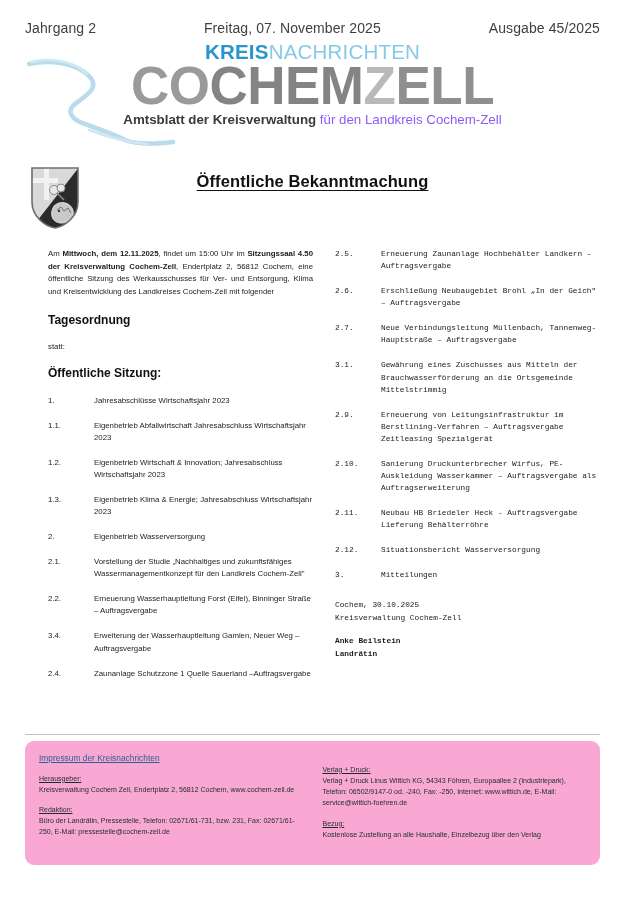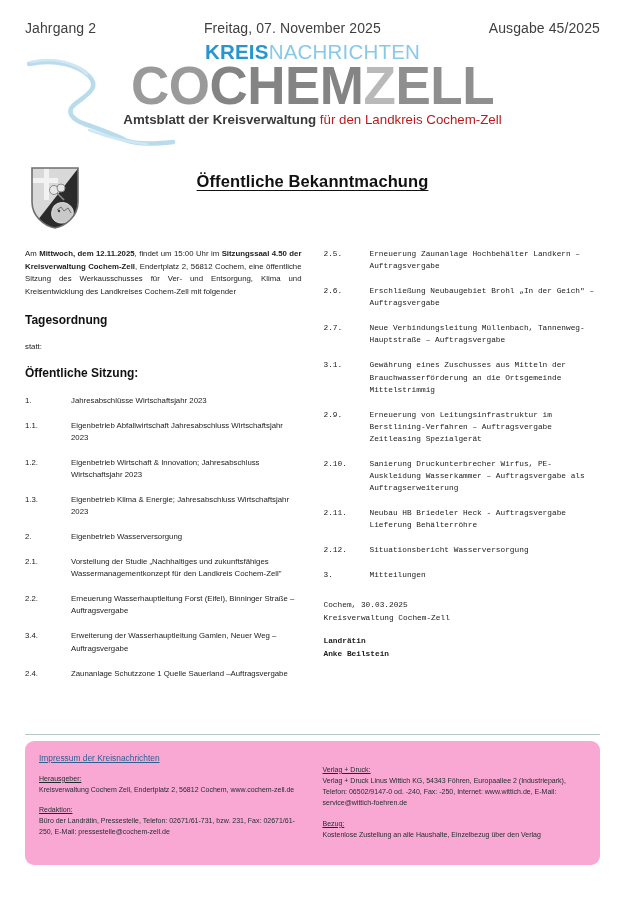--- a/index.html
+++ b/index.html
@@ -76,21 +76,21 @@
   .mast-big .c2 { color: #848484; }
   .mast-big .c3 { color: #b9b9b9; }
   .mast-big .c4 { color: #8f8f8f; }
   .mast-sub {
     font-size: 13.3px;
     color: #4e4e4e;
     margin-top: 1px;
     white-space: nowrap;
   }
   .mast-sub b { color: #3a3a3a; }
-  .mast-sub span.light { color: #b91c1c; }
+  .mast-sub span.light { color: #8b5cf6; }
 
   
   .title-row {
     position: relative;
     height: 72px;
     margin-top: 10px;
   }
   .crest {
     position: absolute;
     left: 5px;
@@ -109,20 +109,21 @@
     text-decoration: underline;
     text-underline-offset: 3px;
     letter-spacing: .1px;
   }
 
   
   .columns {
     display: flex;
     gap: 22px;
     margin-top: 14px;
+    margin-left: 23px;
   }
   .col { width: 281px; }
   .col-right { width: 281px; font-family: Liberation Mono, monospace; }
 
   .para {
     font-size: 7.8px;
     line-height: 1.62;
     text-align: justify;
     color: #1c1c1c;
     margin-bottom: 14px;
@@ -337,25 +338,25 @@
             <span class="num">2.12.</span>
             <span class="txt">Situationsbericht Wasserversorgung</span>
           </li>
         <li>
             <span class="num">3.</span>
             <span class="txt">Mitteilungen</span>
           </li>
       </ul>
 
       <div class="signature">
-        <div>Cochem, 30.03.2025</div>
+        <div>Cochem, 30.10.2025</div>
         <div>Kreisverwaltung Cochem-Zell</div>
         <div class="sig-gap"></div>
+        <div class="bold">Anke Beilstein</div>
         <div class="bold">Landrätin</div>
-        <div class="bold">Anke Beilstein</div>
       </div>
     </div>
   </div>
 
   <div class="footer-wrap">
     <div class="footer-rule"></div>
     <div class="footer-box">
       <div class="fcol">
         <div class="f-title">Impressum der Kreisnachrichten</div>
         <div class="f-sub">Herausgeber:</div>

